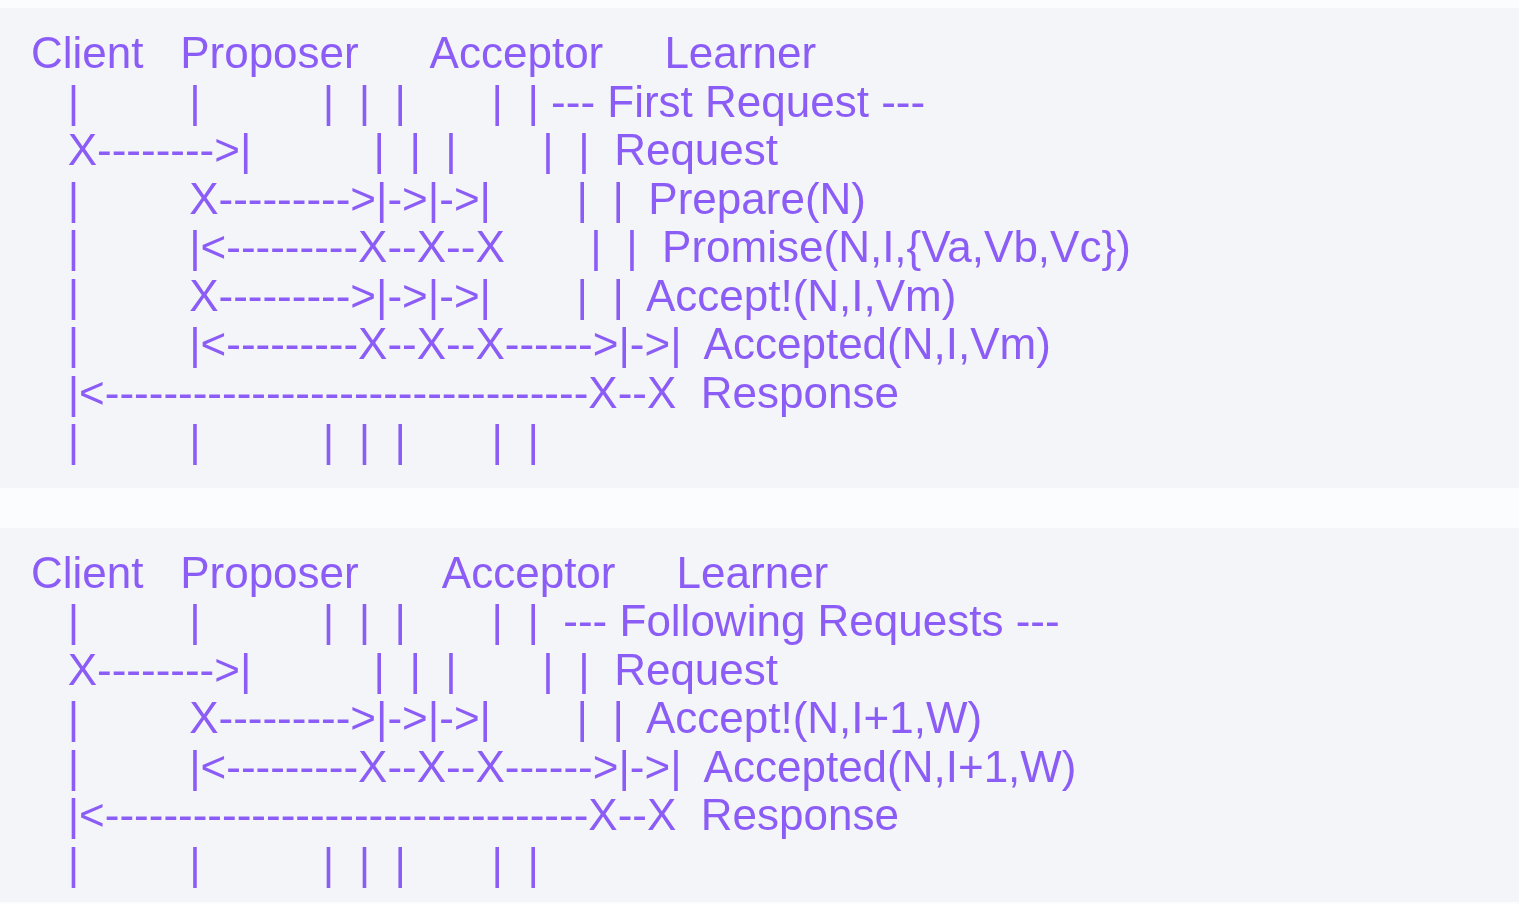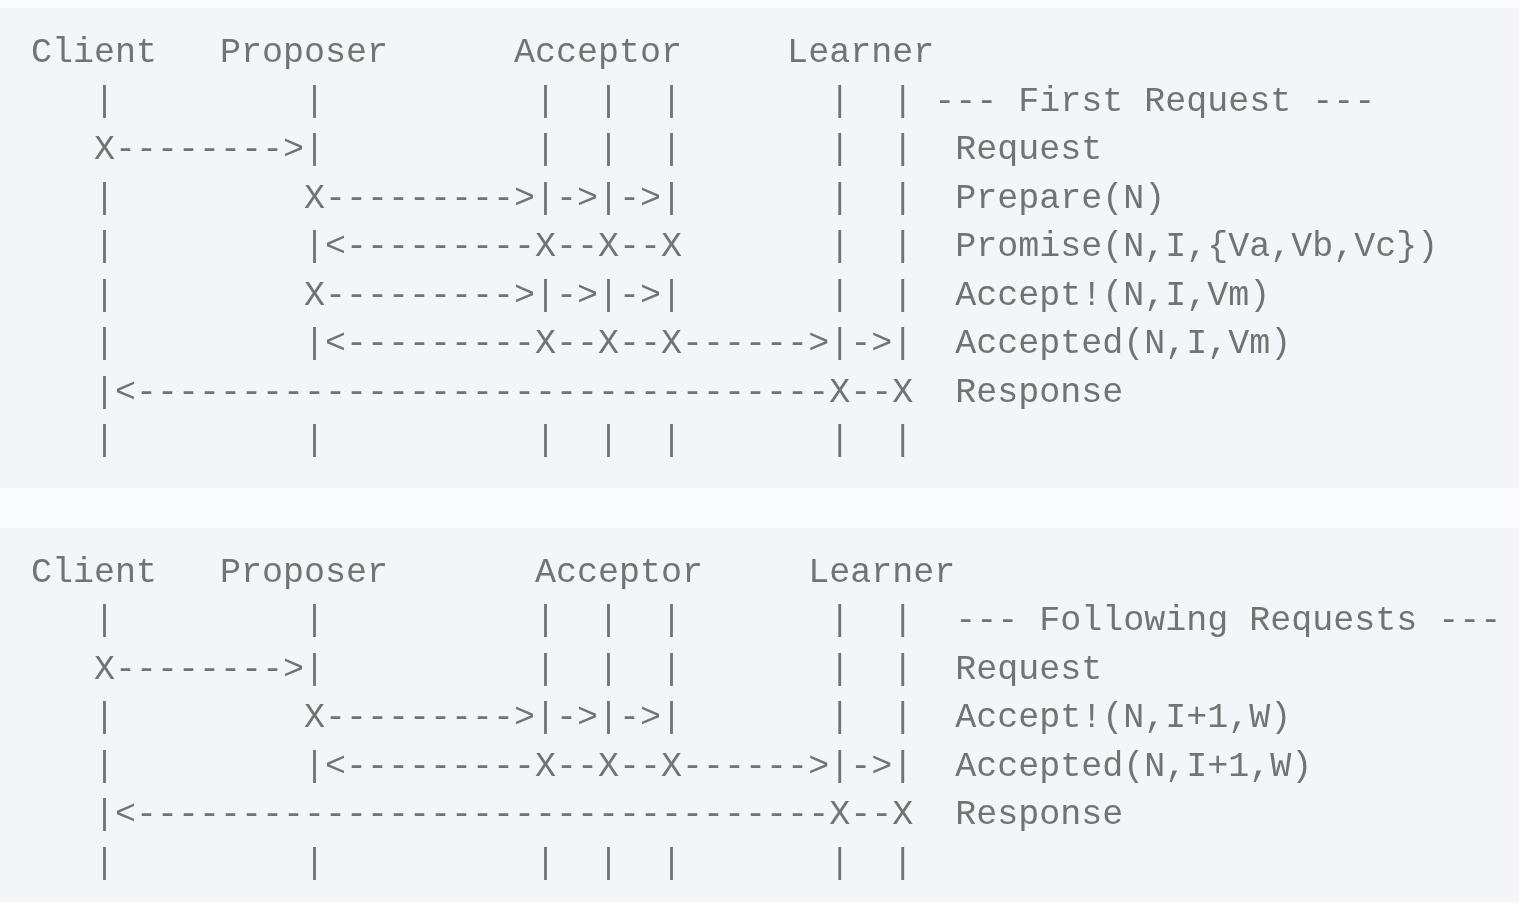--- a/index.html
+++ b/index.html
@@ -16,24 +16,24 @@
     background: #fbfcfd;
     position: relative;
   }
   .code-block {
     background: #f3f5f8;
     width: 1519px;
     box-sizing: border-box;
   }
   .code-block pre {
     margin: 0;
-    font-family: Liberation Mono, monospace;
-    font-size: 35px;
+    font-family: Liberation Sans, sans-serif;
+    font-size: 44px;
     line-height: 48.5px;
-    color: #737373;
+    color: #8b5cf6;
     white-space: pre;
   }
   .block-first {
     margin-top: 8px;
     padding: 21px 0 22px 31px;
   }
   .block-second {
     margin-top: 40px;
     padding: 21px 0 14px 31px;
   }

